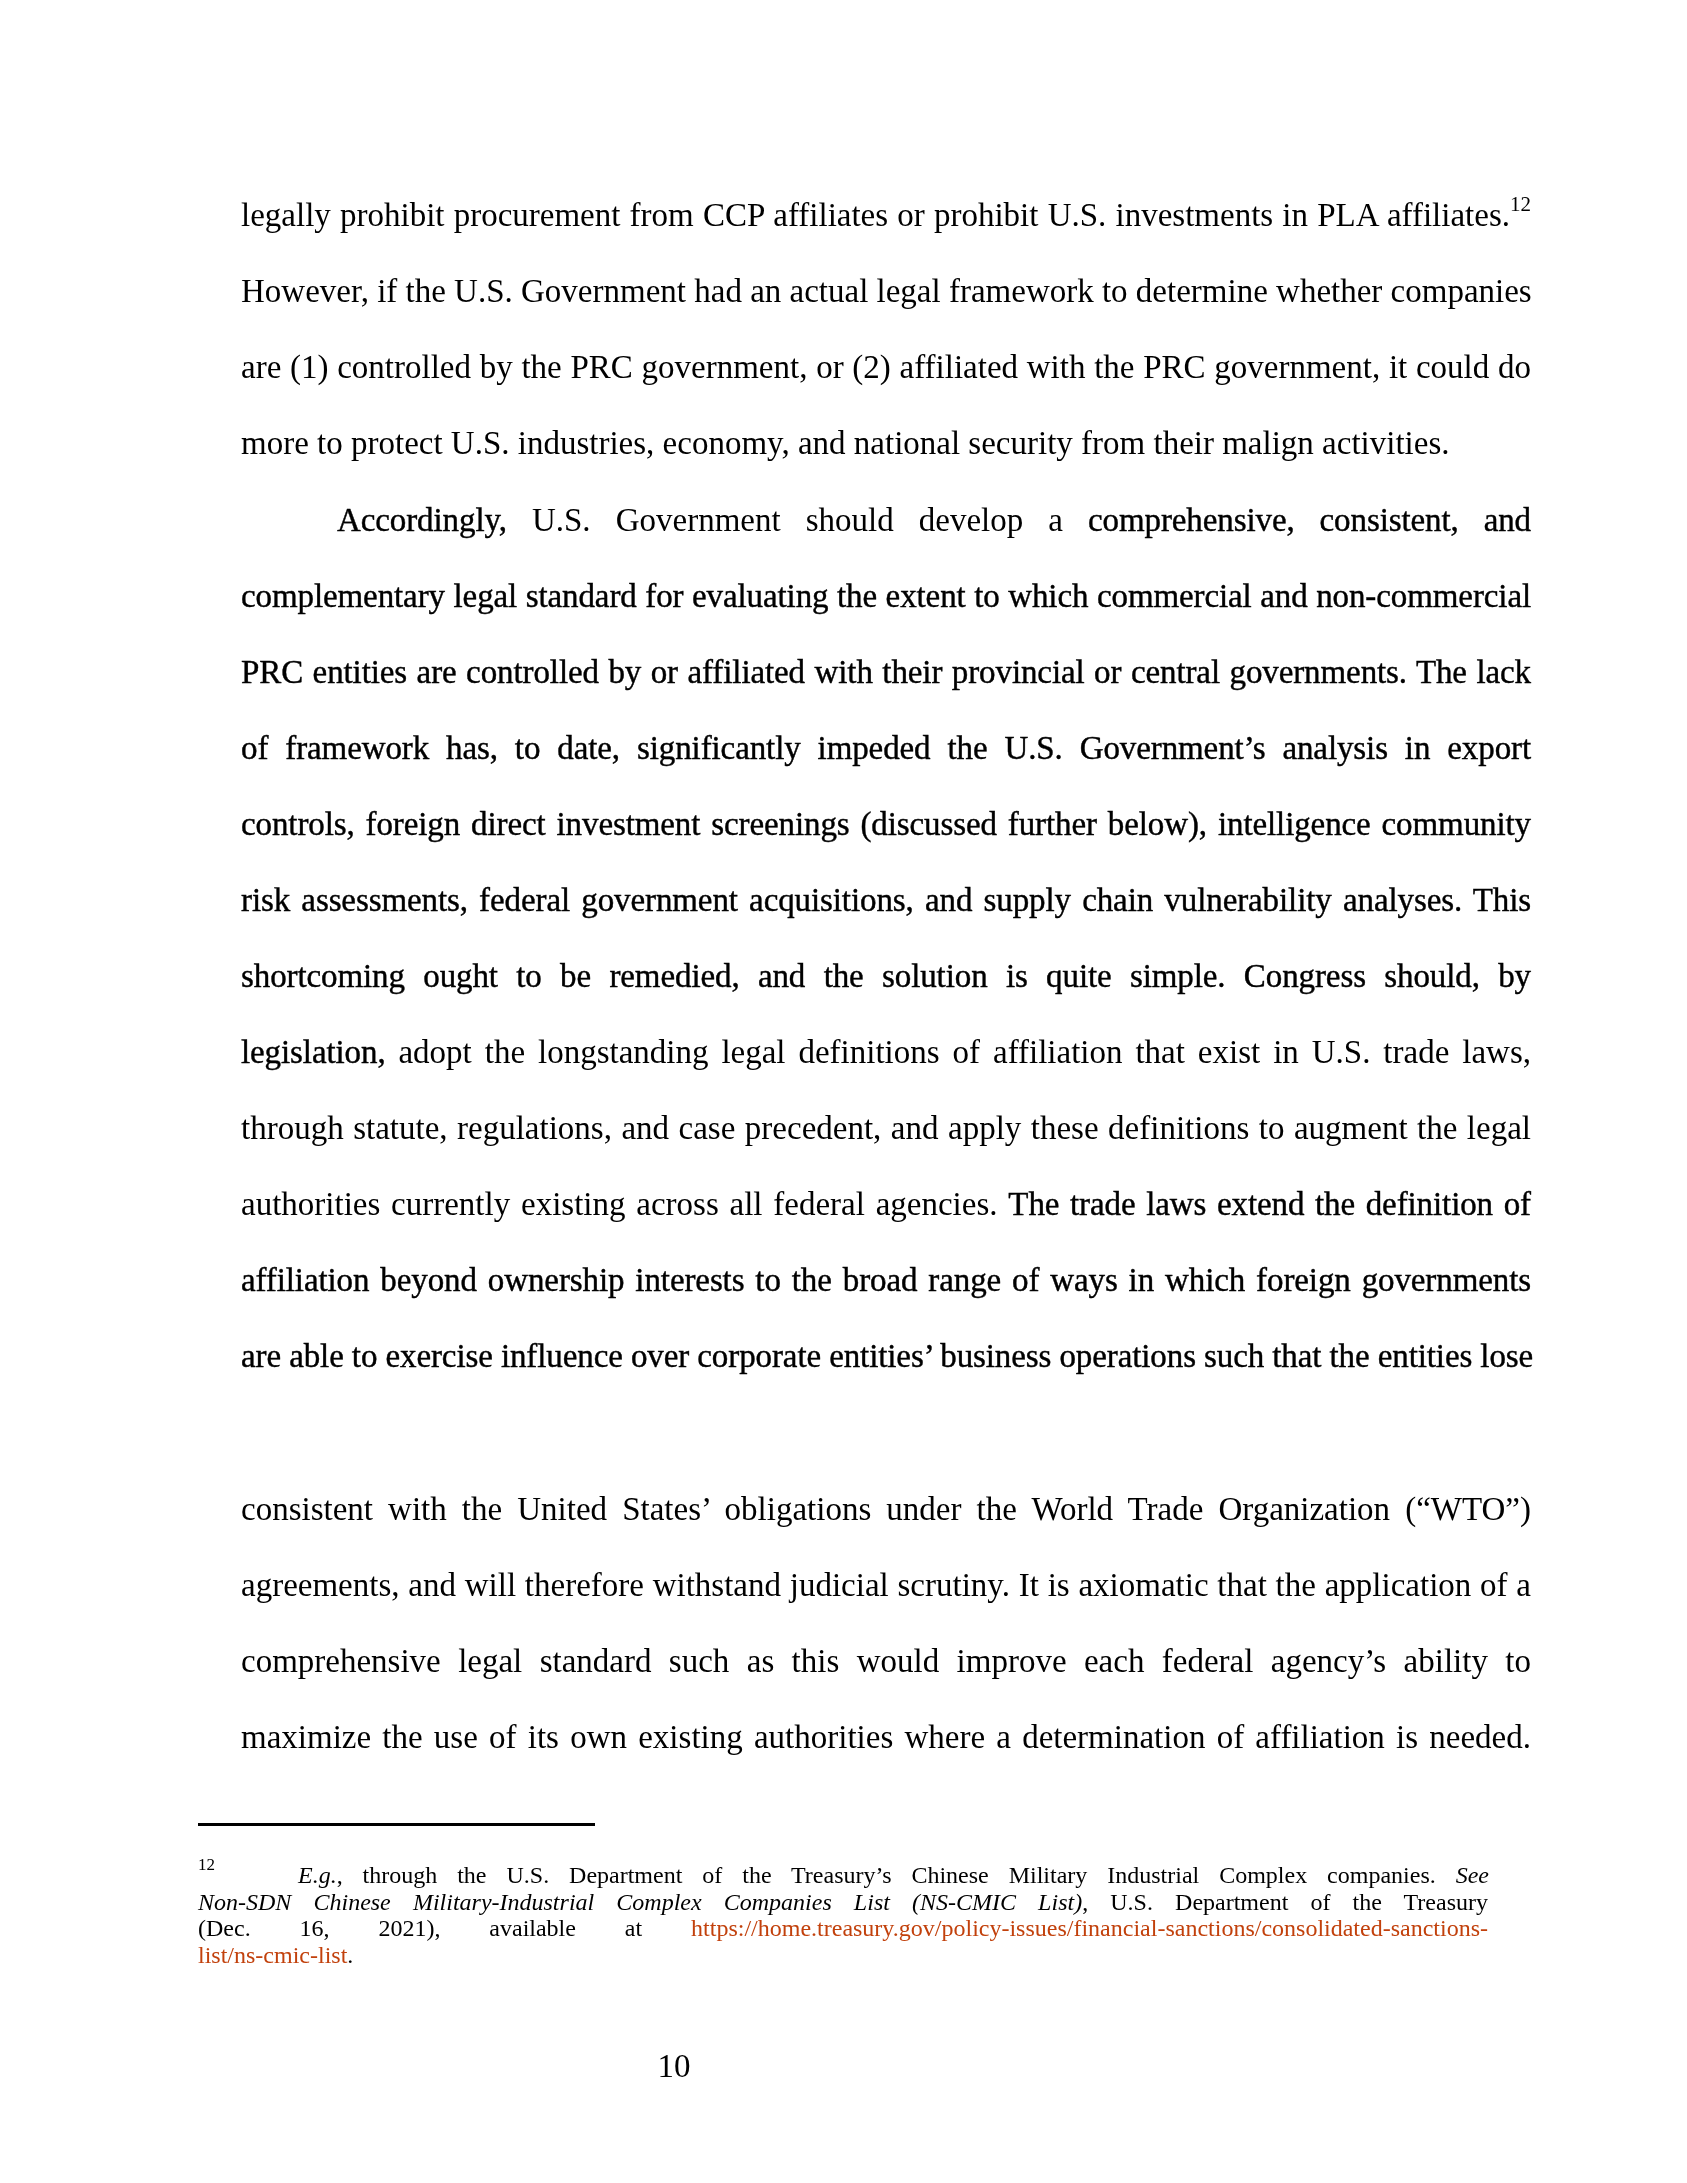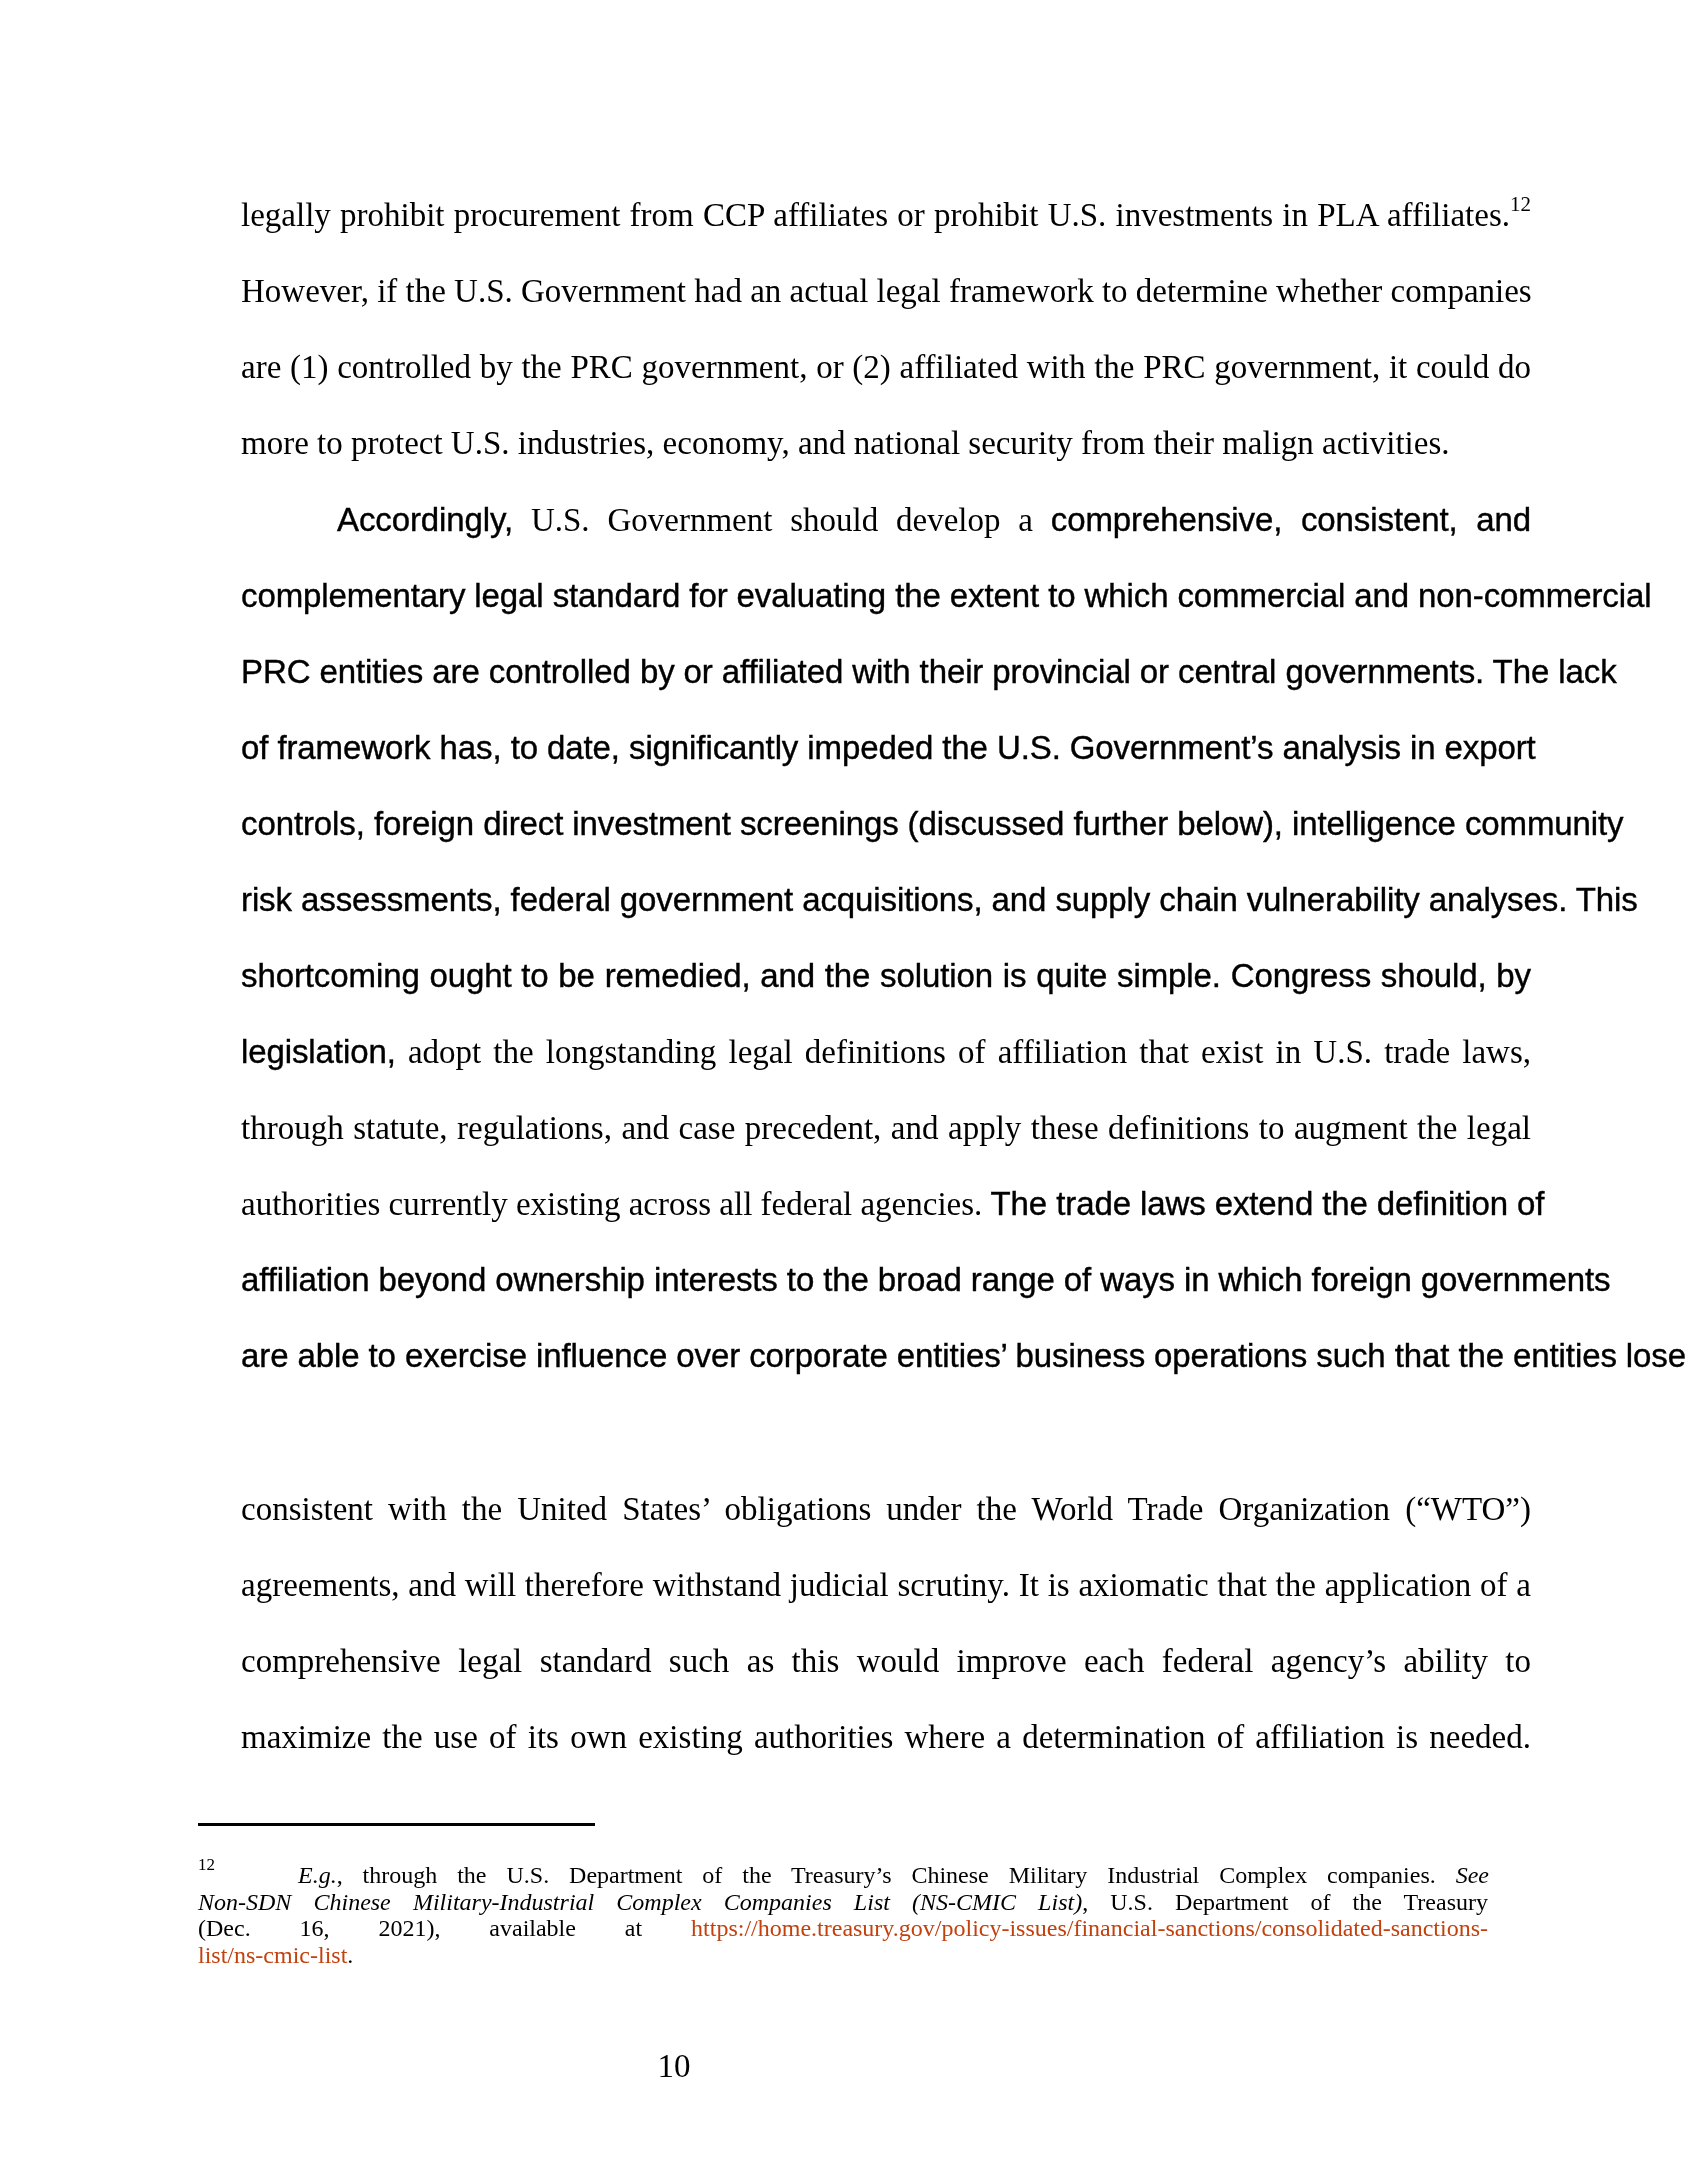--- a/index.html
+++ b/index.html
@@ -13,21 +13,21 @@
     font-size: 33px;
     line-height: 40px;
     color: #000;
     white-space: nowrap;
     text-align: justify;
     text-align-last: justify;
     margin-left: 43px;
   }
   .line.last { text-align-last: left; }
   .line.indent { left: 294px; width: 1194px; }
-  .alt { font-family: Liberation Sans, sans-serif; font-weight: normal; letter-spacing: -0.1px; -webkit-text-stroke: 0.4px #000; }
+  .alt { font-family: Liberation Serif, serif; font-weight: normal; letter-spacing: -0.1px; -webkit-text-stroke: 0.4px #000; }
   sup.fnref { font-size: 21px; line-height: 0; position: relative; top: -2.6px; vertical-align: super; }
   .fn-rule { position: absolute; left: 198px; top: 1823px; width: 397px; height: 2.6px; background: #000; }
   .fn-line {
     position: absolute;
     left: 198px;
     width: 1290px;
     font-family: "Liberation Serif", serif;
     font-size: 24px;
     line-height: 26.5px;
     color: #000;

